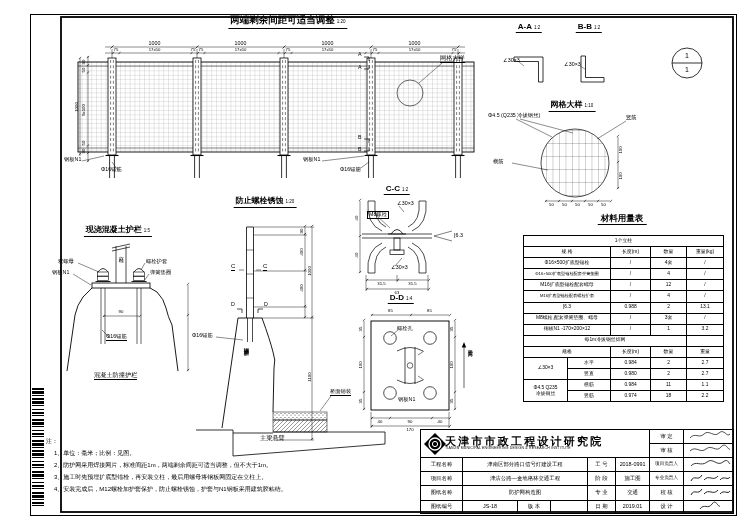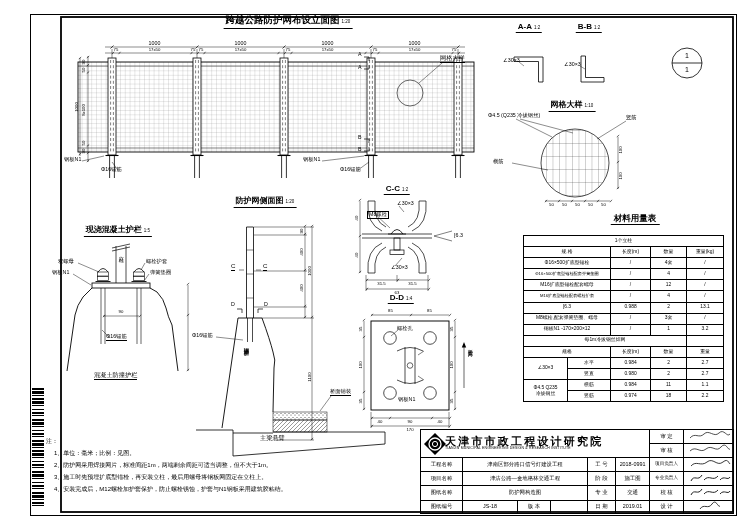--- a/index.html
+++ b/index.html
@@ -233,21 +233,21 @@
       <path d="M103,317.2l2,-2.4M139,317.2l2,-2.4" stroke-width="0.6"></path>
       <line x1="188" y1="285" x2="188" y2="371"></line>
       <path d="M186.8,285l2.4,-2M186.8,316l2.4,-2M186.8,371l2.4,-2" stroke-width="0.6"></path>
       <path d="M78,263 L99,272 M73,274 L91,285 M145,263 L141,270 M149,274 L144,281 M110,338 L102,330"></path>
     </g>
   </g>
 </svg>
 
 <div id="barcode"></div>
 
-<div class="T TM" style="left:288px;top:14px;"><span>跨越公路防护网布设立面图</span><span class="sc">1:20</span></div>
+<div class="T TM" style="left:288px;top:14px;"><span>两端剩余间距可适当调整</span><span class="sc">1:20</span></div>
 <div class="L C d5" style="left:154.5px;top:41px;">1000</div>
 <div class="L C d5" style="left:240.5px;top:41px;">1000</div>
 <div class="L C d5" style="left:327.5px;top:41px;">1000</div>
 <div class="L C d5" style="left:414.5px;top:41px;">1000</div>
 <div class="L C d4" style="left:154.5px;top:47.5px;">17x50</div>
 <div class="L C d4" style="left:240.5px;top:47.5px;">17x50</div>
 <div class="L C d4" style="left:327.5px;top:47.5px;">17x50</div>
 <div class="L C d4" style="left:414.5px;top:47.5px;">17x50</div>
 <div class="L C d4" style="left:116px;top:48px;">75</div>
 <div class="L C d4" style="left:193px;top:48px;">75</div>
@@ -312,21 +312,21 @@
 <div class="L R d4" style="left:361px;top:401px;">35</div>
 <div class="L R d4" style="left:452px;top:329px;">35</div>
 <div class="L R d4" style="left:452px;top:365px;">100</div>
 <div class="L R d4" style="left:452px;top:401px;">35</div>
 <div class="L C d4" style="left:380px;top:419.5px;">40</div>
 <div class="L C d4" style="left:410px;top:419.5px;">90</div>
 <div class="L C d4" style="left:440px;top:419.5px;">40</div>
 <div class="L C d4" style="left:410px;top:427.5px;">170</div>
 <div class="L V d5" style="left:467px;top:345px;">桥梁方向</div>
 
-<div class="T" style="left:265px;top:195px;"><span>防护网侧面图</span><span class="sc">1:20</span></div>
+<div class="T" style="left:265px;top:195px;"><span>防止螺栓锈蚀</span><span class="sc">1:20</span></div>
 <div class="L d6 U" style="left:231px;top:263px;">C</div>
 <div class="L d6 U" style="left:263px;top:263px;">C</div>
 <div class="L d5" style="left:231px;top:302px;">D</div>
 <div class="L d5" style="left:264px;top:302px;">D</div>
 <div class="L d5" style="left:192px;top:333px;">Φ16锚筋</div>
 <div class="L V d5" style="left:243px;top:343px;">现浇混凝土护栏</div>
 <div class="L d5 U" style="left:330px;top:389px;">桥面铺装</div>
 <div class="L d6" style="left:260px;top:435px;">主梁悬臂</div>
 <div class="L R d4" style="left:302px;top:231px;">90</div>
 <div class="L R d4" style="left:302px;top:252px;">400</div>
@@ -337,21 +337,21 @@
 <div class="T" style="left:118px;top:224px;"><span>现浇混凝土护栏</span><span class="sc">1:5</span></div>
 <div class="L d5" style="left:58px;top:259px;">双螺母</div>
 <div class="L d5" style="left:52px;top:270px;">钢板N1</div>
 <div class="L d5" style="left:146px;top:259px;">螺栓护套</div>
 <div class="L d5" style="left:150px;top:270px;">弹簧垫圈</div>
 <div class="L V d5" style="left:118px;top:252px;">立柱</div>
 <div class="L d5 U" style="left:106px;top:334px;">Φ16锚筋</div>
 <div class="L d6 U" style="left:94px;top:372px;">混凝土防撞护栏</div>
 <div class="L C d4" style="left:121px;top:310px;">90</div>
 
-<div class="L C" style="left:635px;top:214px;font-size:8.5px;font-weight:bold;border-bottom:1px solid #000;padding:0 3px 1px;">材料用量表</div>
+<div class="L C" style="left:622px;top:214px;font-size:8.5px;font-weight:bold;border-bottom:1px solid #000;padding:0 3px 1px;">材料用量表</div>
 <table id="mat">
   <colgroup>
         <col style="width:44px">
         <col style="width:43px">
         <col style="width:40px">
         <col style="width:36px">
         <col style="width:37px">
       </colgroup>
   <tbody>
         <tr>

